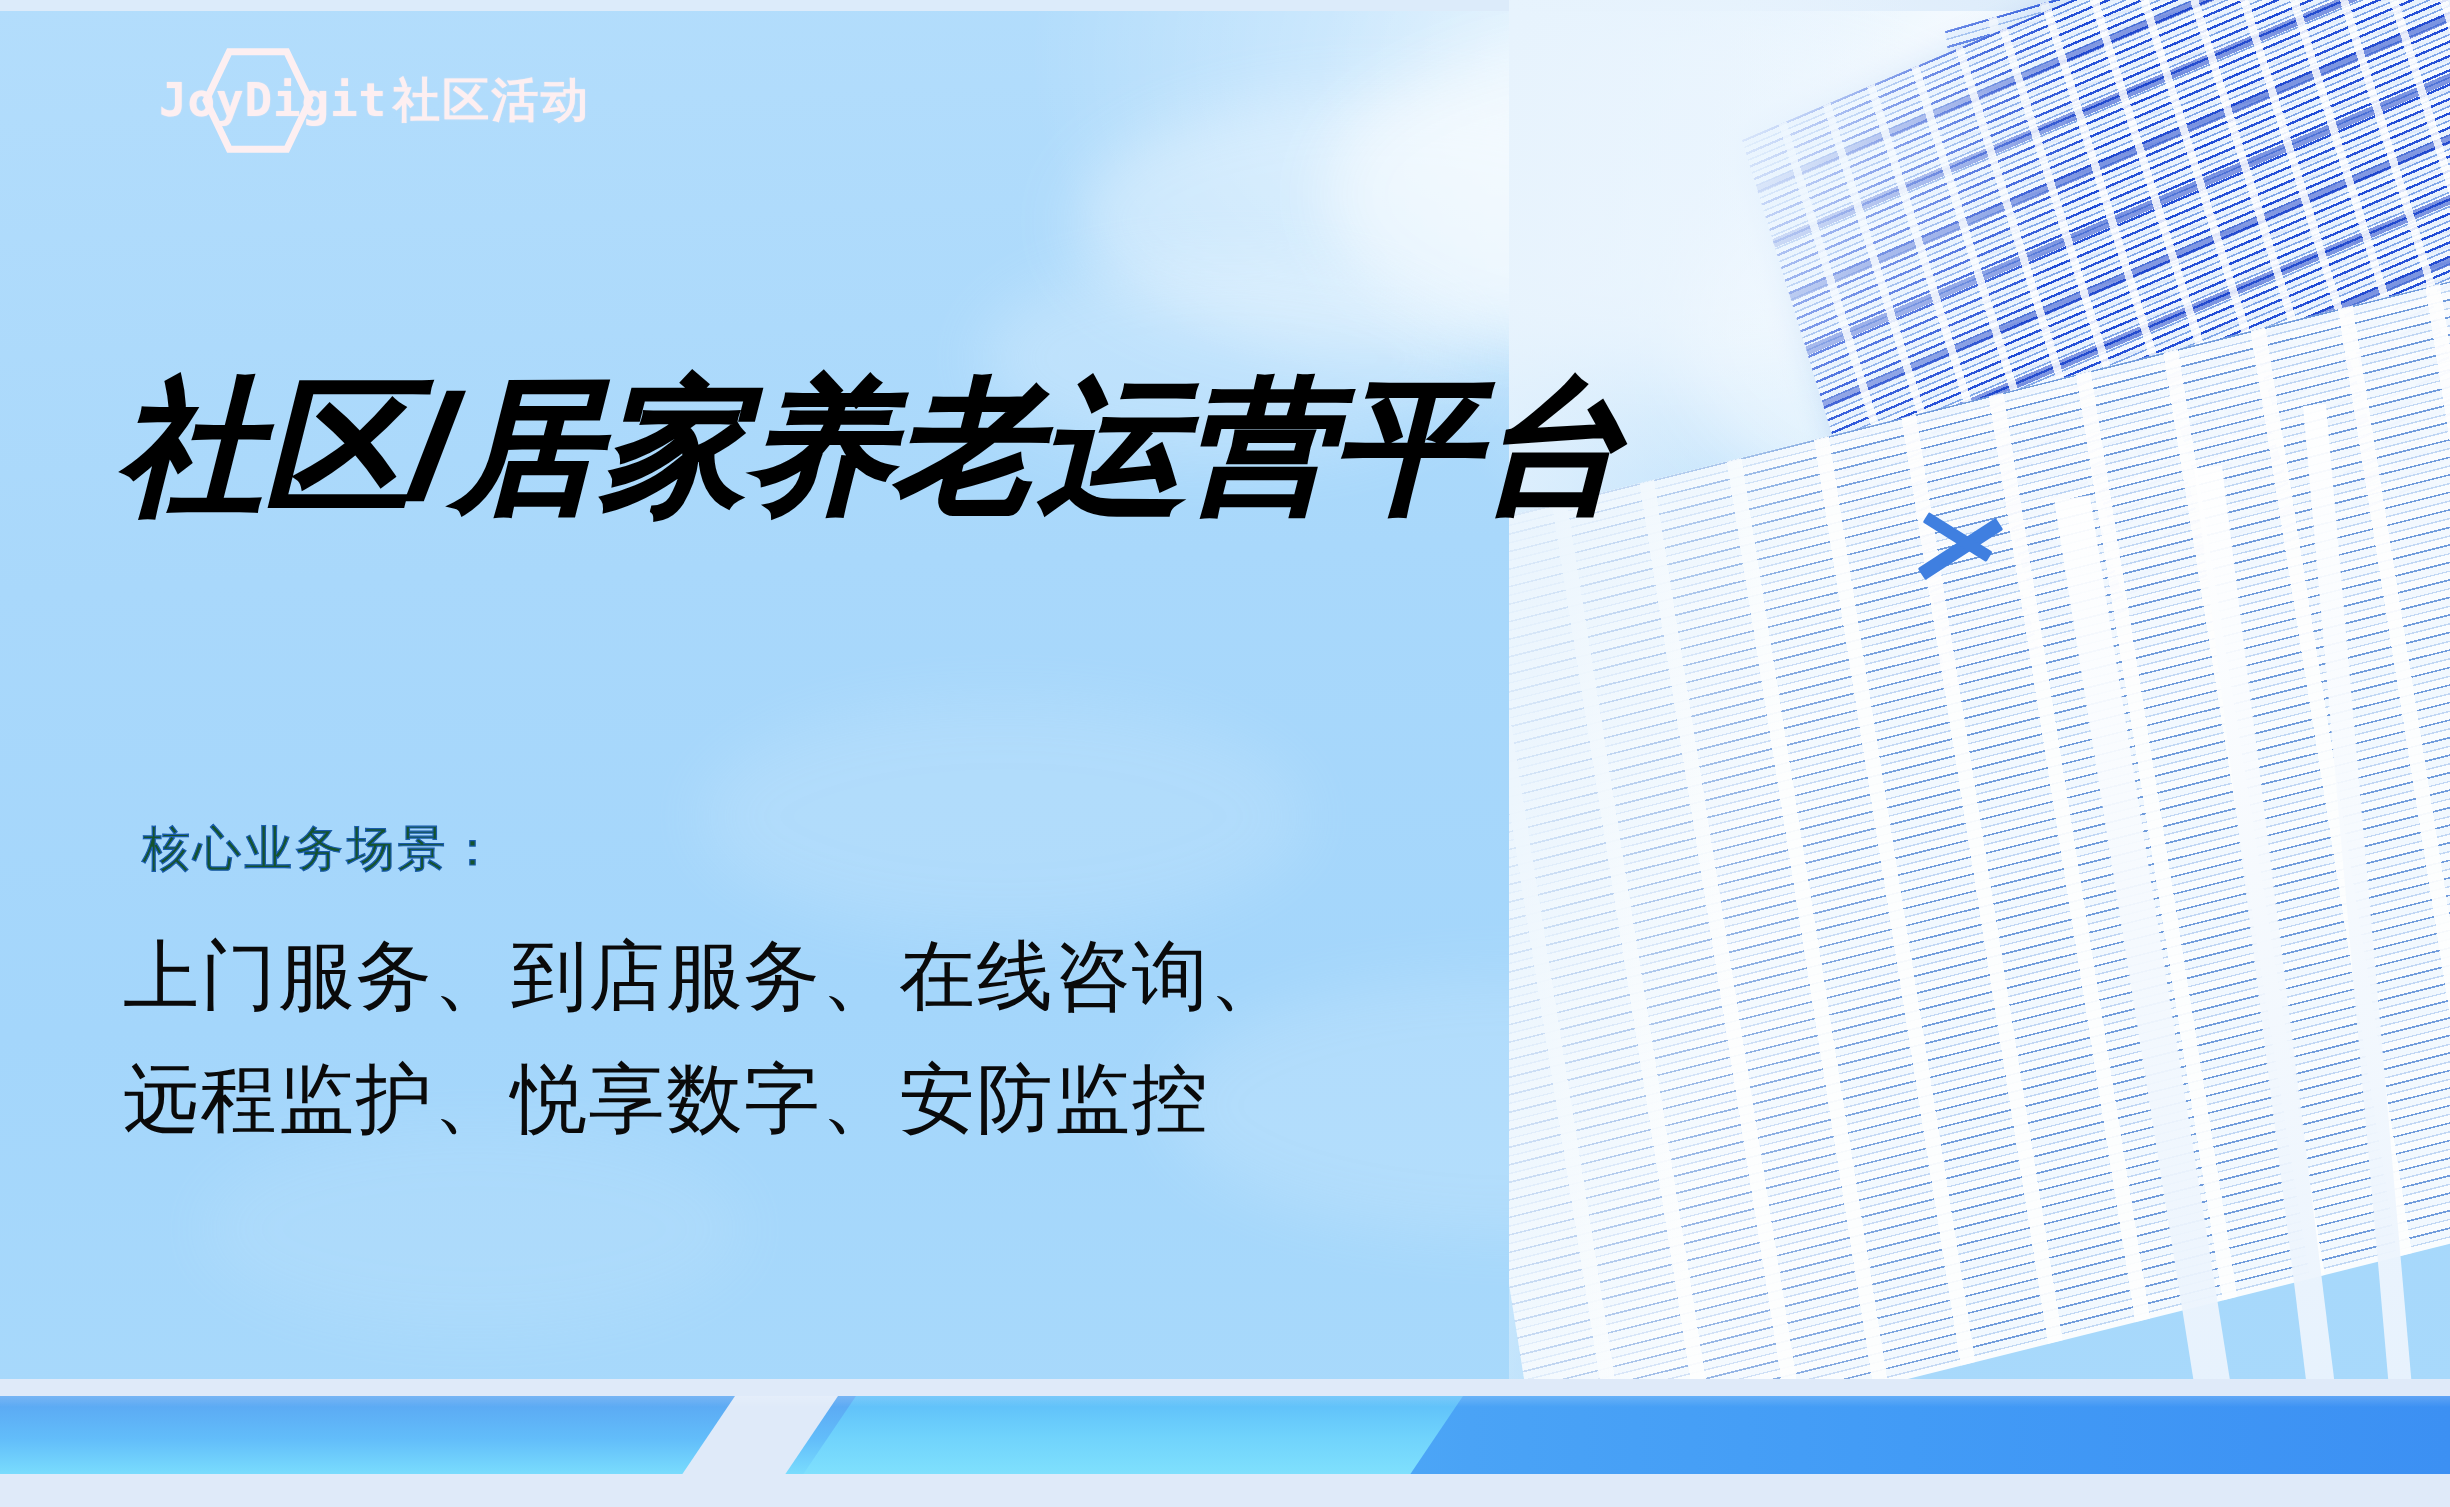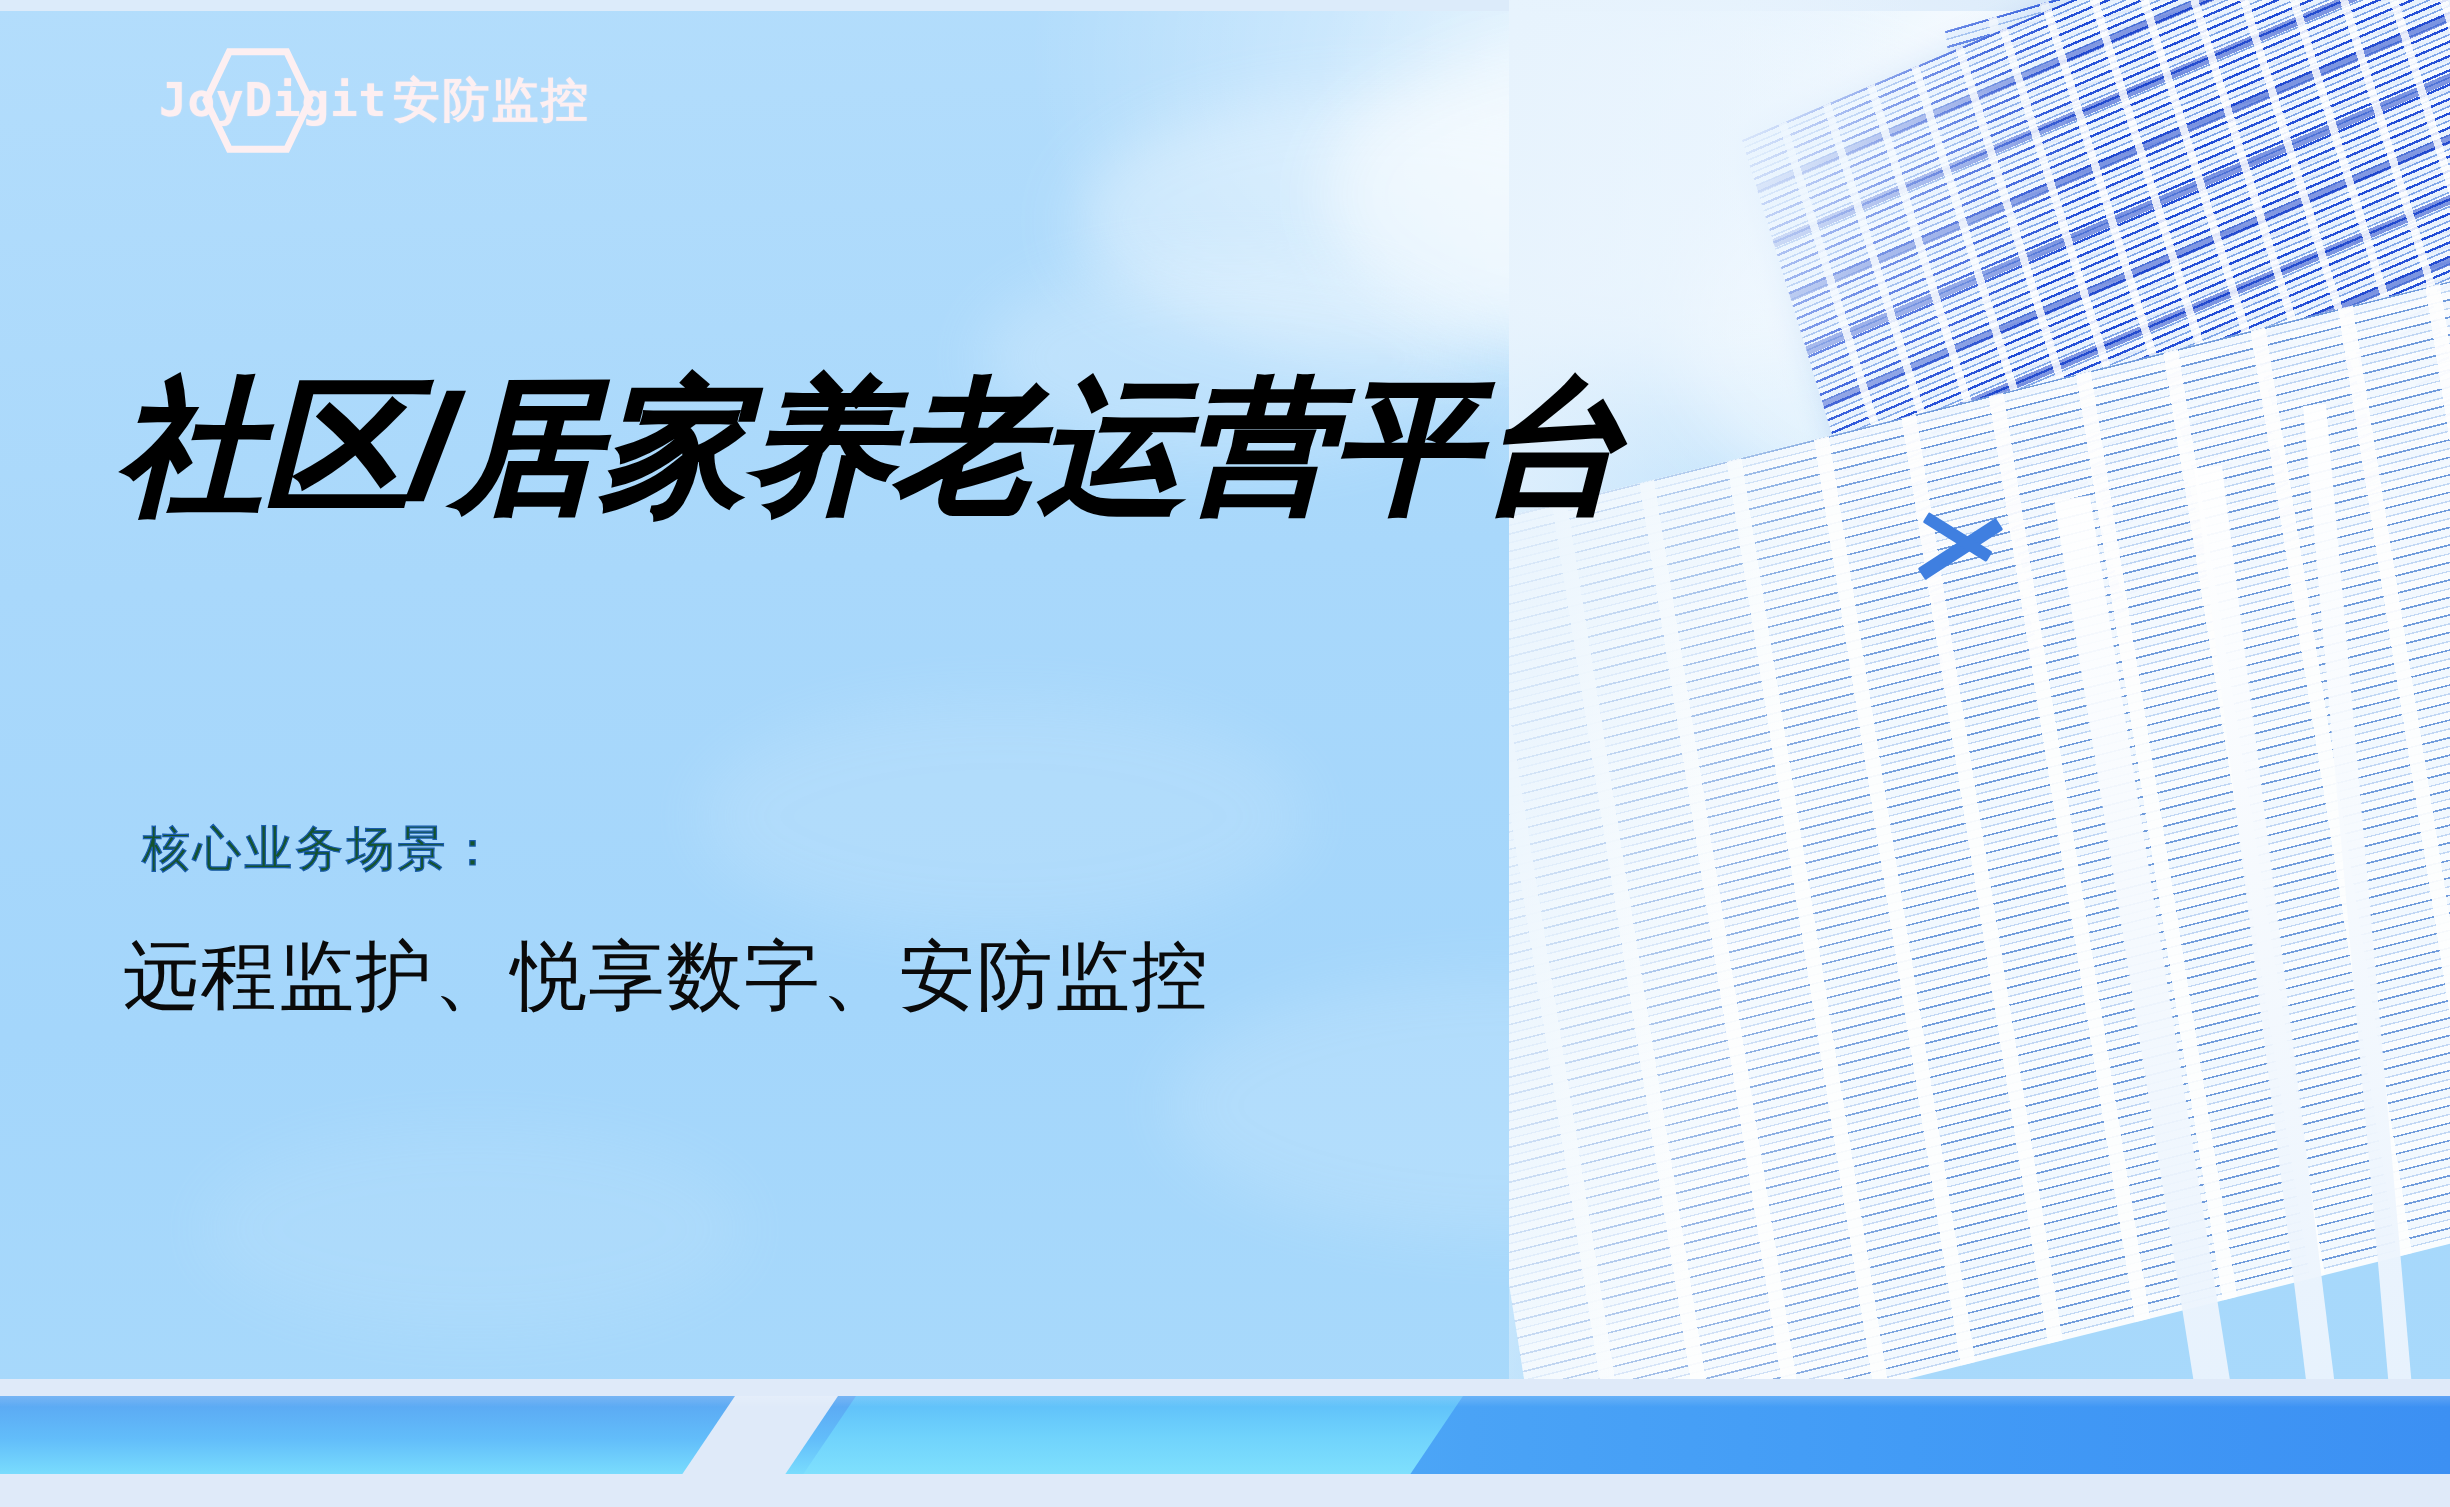--- a/index.html
+++ b/index.html
@@ -340,28 +340,29 @@
 
   <div class="logo-wrap">
     <span class="logo-mark">
       <span class="logo-hex">
         <svg viewBox="0 0 146 138" xmlns="http://www.w3.org/2000/svg">
           <polygon points="36,6 110,6 140,69 110,132 36,132 6,69" fill="none" stroke="#fdeff1" stroke-width="9" stroke-linejoin="miter"></polygon>
         </svg>
       </span>
       <span class="logo-word">JoyDigit</span>
     </span>
-    <span class="logo-cn">安防监控</span>
+    <span class="logo-cn">社区活动</span>
   </div>
 
   <h1 class="headline">社区/居家养老运营平台</h1>
 
   <h2 class="subhead">核心业务场景：</h2>
 
   <div class="body-lines">
+    <div class="line">上门服务、到店服务、在线咨询、</div>
     <div class="line">远程监护、悦享数字、安防监控</div>
   </div>
 
   <div class="banner">
     <div class="bar-main"></div>
     <div class="shape-mid"></div>
     <div class="shape-left"></div>
     <div class="shape-gap"></div>
     <div class="bar-top-sheen"></div>
   </div>

